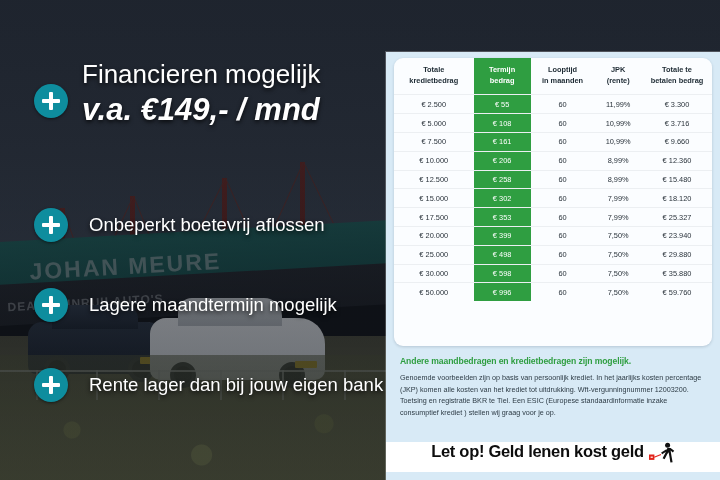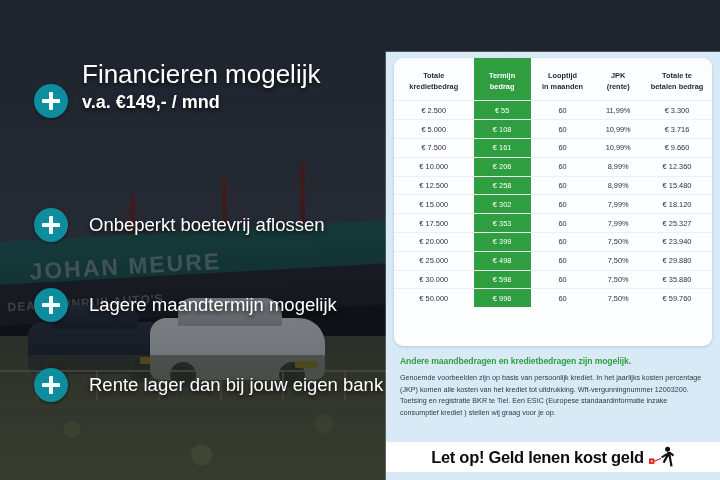--- a/index.html
+++ b/index.html
@@ -126,21 +126,21 @@
   }
 
   
   .left { position: absolute; left: 0; top: 46px; width: 386px; height: 434px; z-index: 6; }
   .headline {
     position: absolute; left: 82px; top: 14px; width: 300px;
     color: #ffffff; font-size: 26px; font-weight: normal; line-height: 1.14;
     text-shadow: 0 2px 4px rgba(0,0,0,.75);
     white-space: nowrap;
   }
-  .headline .l2 { display: block; font-weight: bold; font-size: 18px; margin-top: 2px; }
+  .headline .l2 { display: block; font-weight: bold; font-size: 31px; margin-top: 2px; font-style: italic; }
 
   .bullet { position: absolute; left: 34px; display: flex; align-items: center; gap: 21px; }
   .pin {
     width: 34px; height: 34px; border-radius: 50%; background: #0e8d9e;
     position: relative; flex: 0 0 auto;
     box-shadow: 0 1px 3px rgba(0,0,0,.5);
   }
   .pin:before, .pin:after {
     content: ""; position: absolute; background: #ffffff; border-radius: 1px;
   }
@@ -162,21 +162,21 @@
   }
   .card {
     position: absolute; left: 8px; top: 6px; width: 318px; height: 288px;
     background: #fbfdff; border-radius: 9px;
     box-shadow: 0 1px 3px rgba(20,40,60,.18);
     overflow: hidden;
   }
   table.rate { width: 100%; border-collapse: collapse; table-layout: fixed; }
   table.rate th {
     font-size: 7.4px; font-weight: bold; color: #1d2a33;
-    padding: 13px 1px 8px; line-height: 1.45; text-align: center;
+    padding: 7px 1px 8px; line-height: 1.45; text-align: center;
     vertical-align: middle;
   }
   table.rate td {
     font-size: 7.4px; color: #2a333b; text-align: center;
     padding: 4.4px 1px; border-top: 1px solid #eceff2;
     white-space: nowrap;
   }
   table.rate col.c1 { width: 25%; }
   table.rate col.c2 { width: 18%; }
   table.rate col.c3 { width: 20%; }
@@ -191,21 +191,21 @@
   }
   .note h3 {
     color: #2f9e41; font-size: 8.6px; font-weight: bold; margin-bottom: 6px;
     letter-spacing: -.1px;
   }
   .note p {
     color: #2c3a44; font-size: 7.2px; line-height: 1.62; text-align: left;
   }
   .warn {
     position: absolute; left: 0; bottom: 8px; width: 334px; height: 30px;
-    background: #ffffff; display: flex; align-items: center; justify-content: center;
+    background: #ffffff; display: flex; justify-content: center;
     gap: 5px;
   }
   .warn .wtxt { color: #0d0d0d; font-size: 16.5px; font-weight: bold; letter-spacing: -.3px; }
   .afm { width: 26px; height: 22px; display: block; }
 </style>
 </head>
 <body>
 
 <div id="stage">
 

